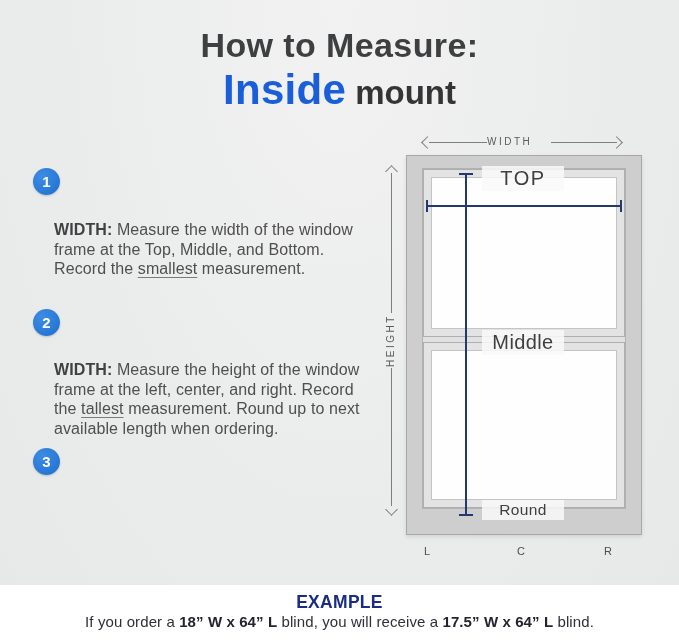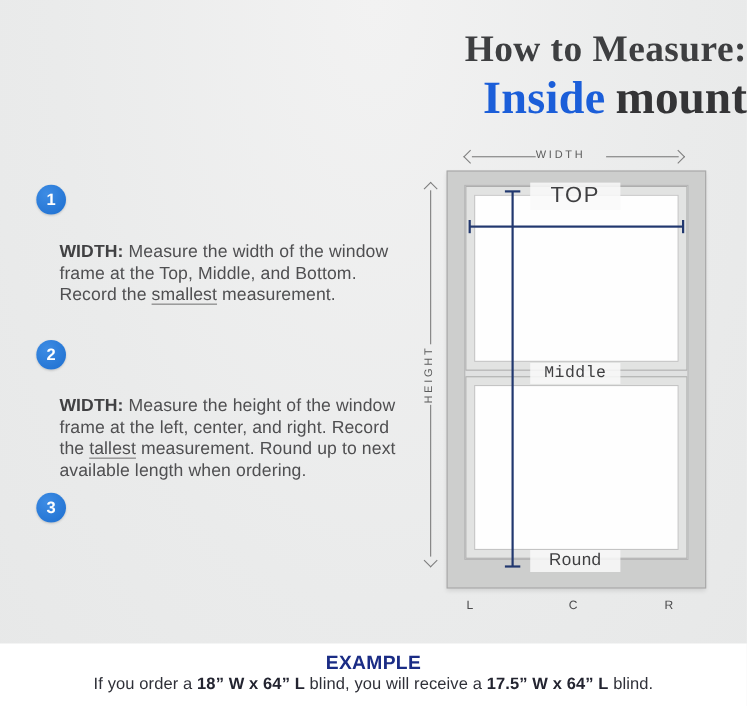--- a/index.html
+++ b/index.html
@@ -1,24 +1,24 @@
 <!DOCTYPE html>
 <html><head>
 <meta charset="utf-8">
 <style>
   html,body{margin:0;padding:0;}
   body{font-family:"Liberation Sans",sans-serif;}
   .canvas{position:relative;width:679px;height:642px;overflow:hidden;
     background:radial-gradient(ellipse at 50% 0%, #f2f2f2 0%, #eaebeb 60%, #e7e8e8 100%);}
   
-  .title-wrap{position:absolute;top:26px;left:0;width:679px;text-align:right;font-family:Liberation Serif, serif;}
+  .title-wrap{position:absolute;top:26px;left:0;width:679px;text-align:center;}
   .title-line1{font-size:34px;font-weight:700;color:#3e3f41;letter-spacing:.4px;}
   .title-line2{margin-top:1px;}
   .title-highlight{font-size:42px;font-weight:800;color:#1b5ed9;letter-spacing:.3px;}
-  .title-suffix{font-size:43px;font-weight:700;color:#343436;margin-left:9px;}
+  .title-suffix{font-size:33px;font-weight:700;color:#343436;margin-left:9px;}
   
   .badge{position:absolute;left:33px;width:27px;height:27px;border-radius:50%;
     background:radial-gradient(circle at 35% 30%, #3d8ce4, #1d6ecf);
     color:#fff;font-size:15px;font-weight:700;line-height:27px;text-align:center;
     box-shadow:0 1px 2px rgba(0,0,0,.18);}
   .badge1{top:168px;} .badge2{top:309px;} .badge3{top:448px;}
   .step-text{position:absolute;left:38px;margin:16px;font-size:16px;line-height:1.23;
     color:#4f4f51;letter-spacing:.1px;}
   .step-text b{color:#414143;font-weight:700;}
   .step-text .u{text-decoration:underline;text-underline-offset:3px;
@@ -47,21 +47,21 @@
     box-shadow:0 2px 4px rgba(0,0,0,.10);}
   .window-inner{position:absolute;left:15px;right:15px;top:12px;bottom:25px;
     background:#e0e1e1;border:1px solid #b2b2b2;}
   .sash{position:absolute;left:0;right:0;background:#e2e3e2;border:1px solid #aeaeae;box-sizing:border-box;}
   .sash-top{top:0;height:168px;}
   .sash-bottom{top:173px;bottom:0;}
   .glass{position:absolute;inset:7px;background:#fefefe;border:1px solid #c4c4c4;}
   .pos-label{position:absolute;left:482px;width:82px;text-align:center;
     background:rgba(249,249,249,.85);color:#3f3f41;padding:1px 0;}
   .pos-top{top:166px;font-size:20px;letter-spacing:1.5px;}
-  .pos-middle{top:330px;font-size:15px;letter-spacing:.4px;font-family:Liberation Mono, monospace;}
+  .pos-middle{top:330px;font-size:20px;letter-spacing:.4px;}
   .pos-bottom{top:500px;font-size:15.5px;letter-spacing:.4px;}
   
   .bline{position:absolute;background:#22386f;}
   .vline{left:465px;top:174px;width:2px;height:341px;}
   .vcap-t{left:459px;top:173px;width:14px;height:2px;}
   .vcap-b{left:459px;top:514px;width:14px;height:2px;}
   .hline{left:427px;top:205px;width:194px;height:2px;}
   .hcap-l{left:426px;top:200px;width:2px;height:12px;}
   .hcap-r{left:620px;top:200px;width:2px;height:12px;}
   

